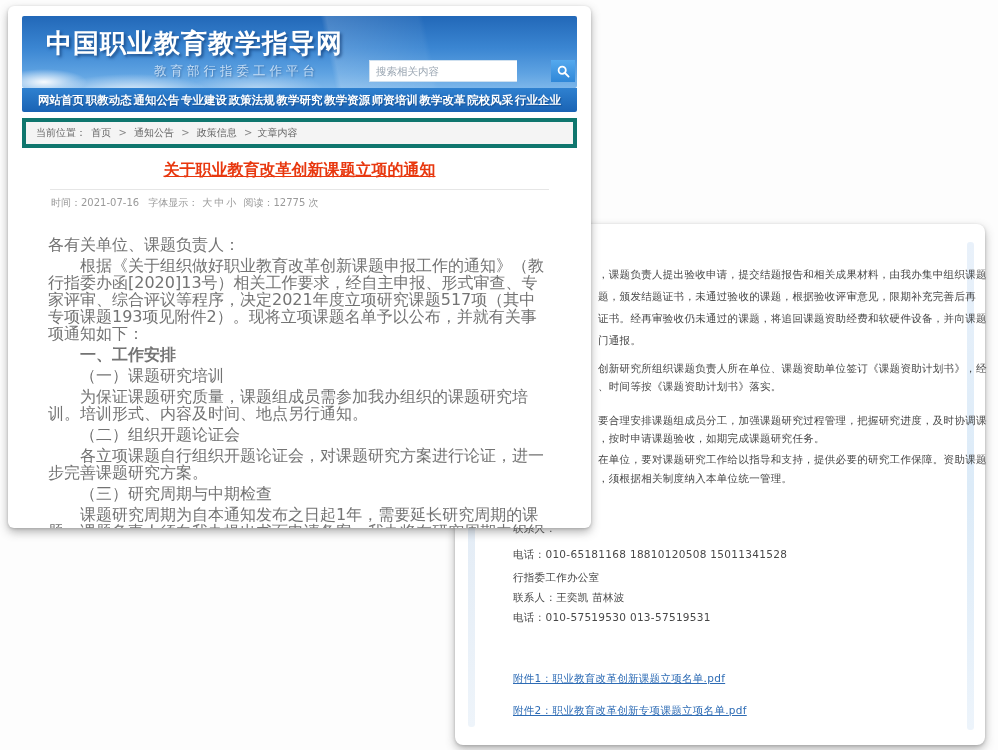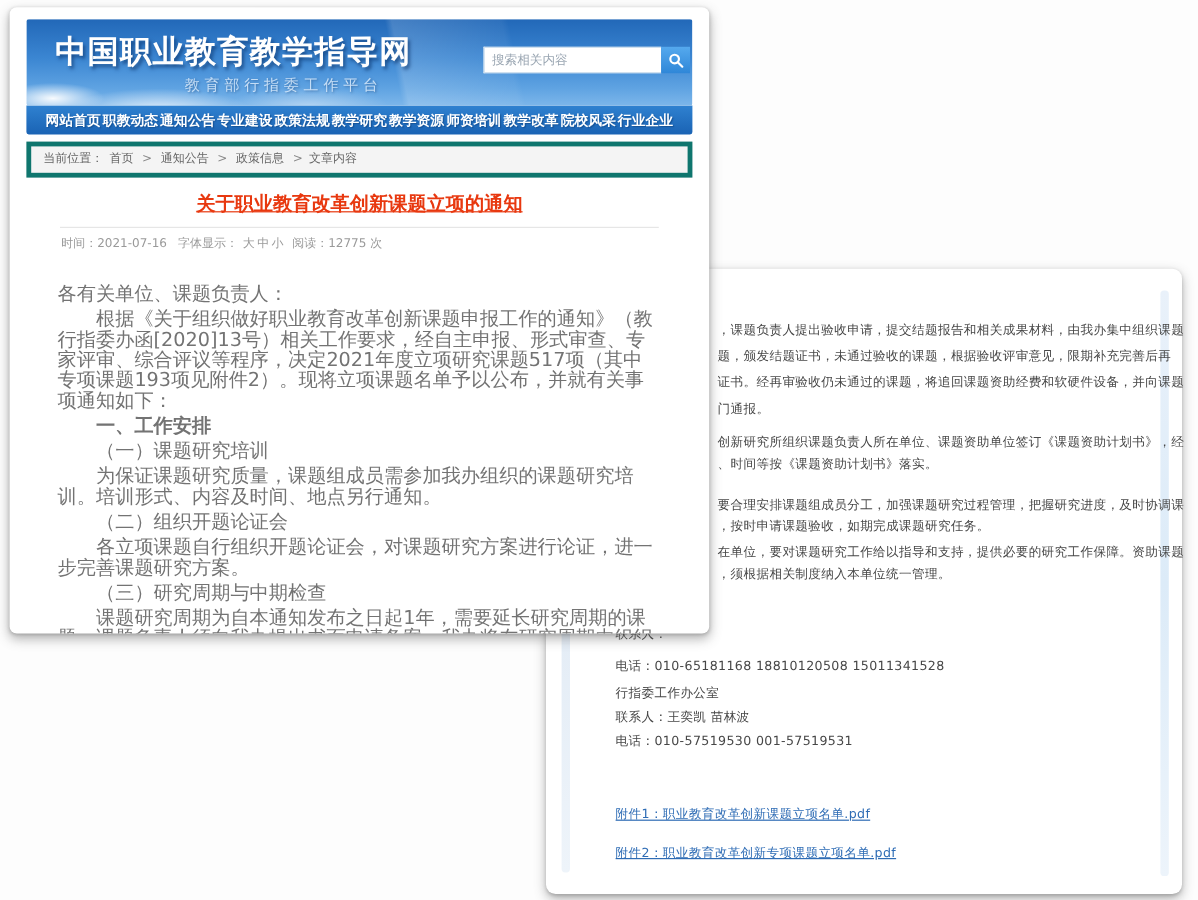--- a/index.html
+++ b/index.html
@@ -24,21 +24,21 @@
     background:
       radial-gradient(60px 18px at 22px 66px, rgba(255,255,255,.95), rgba(255,255,255,0) 72%),
       radial-gradient(110px 26px at 110px 76px, rgba(255,255,255,.75), rgba(255,255,255,0) 70%),
       radial-gradient(95px 22px at 235px 72px, rgba(255,255,255,.40), rgba(255,255,255,0) 70%),
       linear-gradient(78deg, rgba(255,255,255,0) 55%, rgba(255,255,255,.16) 56%, rgba(255,255,255,.05) 72%, rgba(255,255,255,0) 73%),
       linear-gradient(to bottom,#2268b8 0%,#3b86d2 45%,#5fa3e2 80%,#7cb6ea 100%);}
   .site-title{position:absolute;left:24px;top:10px;font-size:26px;font-weight:bold;color:#fff;
     letter-spacing:1px;text-shadow:2px 2px 3px rgba(0,35,85,.55);white-space:nowrap;}
   .site-subtitle{position:absolute;left:132px;top:47px;font-size:12.5px;color:rgba(225,240,255,.8);
     letter-spacing:4px;text-shadow:1px 1px 2px rgba(0,35,85,.4);white-space:nowrap;}
-  .search{position:absolute;right:2px;top:23px;display:flex;}
+  .search{position:absolute;right:2px;top:44px;display:flex;gap:34px;}
   .search-input{width:148px;height:22px;border:1px solid #cfe0ef;border-right:none;background:#fff;
     font-size:10.5px;color:#444;padding:0 6px;outline:none;box-sizing:border-box;
     font-family:"DejaVu Sans","Liberation Sans",sans-serif;}
   .search-input::placeholder{color:#9aa6b2;}
   .search-btn{width:24px;height:22px;border:none;background:linear-gradient(#55a9ee,#2f87d8);
     cursor:pointer;display:flex;align-items:center;justify-content:center;padding:0;}
   .nav{height:24px;margin-top:0;background:linear-gradient(#2f81d0,#1a63b4);
     display:flex;justify-content:space-between;align-items:center;padding:0 16px;border-radius:0 0 2px 2px;}
   .nav-item{font-size:11.5px;font-weight:bold;color:#fff;white-space:nowrap;cursor:pointer;
     text-shadow:1px 1px 1px rgba(0,40,90,.4);}
@@ -74,21 +74,21 @@
     <div class="frag" style="top:156px">、时间等按《课题资助计划书》落实。</div>
     <div class="frag" style="top:190px">要合理安排课题组成员分工，加强课题研究过程管理，把握研究进度，及时协调课</div>
     <div class="frag" style="top:208px">，按时申请课题验收，如期完成课题研究任务。</div>
     <div class="frag" style="top:229px">在单位，要对课题研究工作给以指导和支持，提供必要的研究工作保障。资助课题</div>
     <div class="frag" style="top:248px">，须根据相关制度纳入本单位统一管理。</div>
 
     <div class="contact" style="top:298px">联系人：</div>
     <div class="contact" style="top:324px">电话：010-65181168 18810120508 15011341528</div>
     <div class="contact" style="top:347px">行指委工作办公室</div>
     <div class="contact" style="top:367px">联系人：王奕凯 苗林波</div>
-    <div class="contact" style="top:387px">电话：010-57519530 001-57519531</div>
+    <div class="contact" style="top:387px">电话：010-57519530 013-57519531</div>
 
     <div class="attach" style="top:448px">附件1：职业教育改革创新课题立项名单.pdf</div>
     <div class="attach" style="top:480px">附件2：职业教育改革创新专项课题立项名单.pdf</div>
   </section>
 
   <section class="page page1">
 
     <header class="banner">
       <div class="site-title">中国职业教育教学指导网</div>
       <div class="site-subtitle">教育部行指委工作平台</div>

